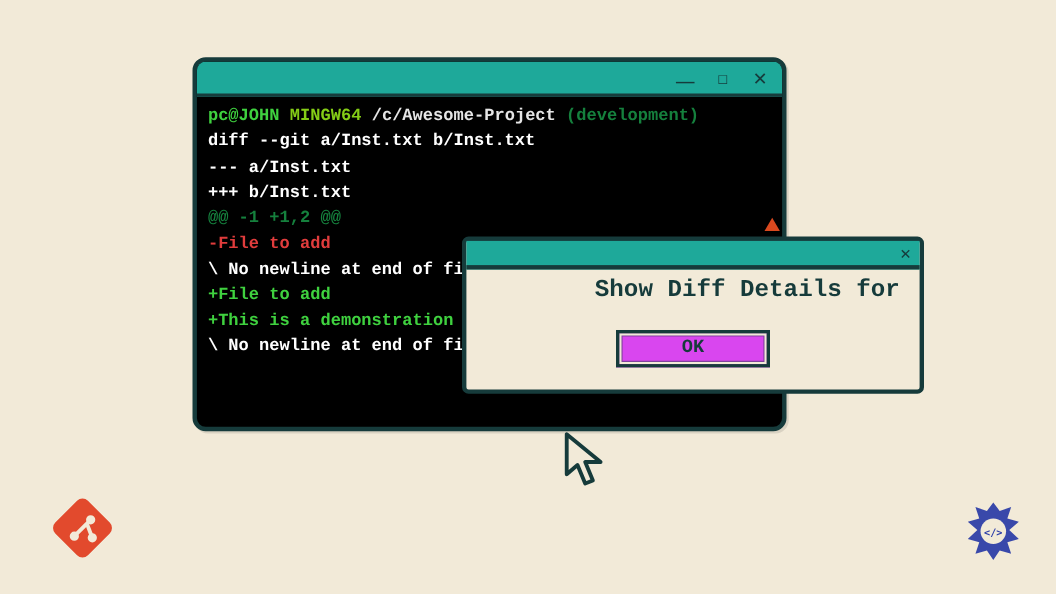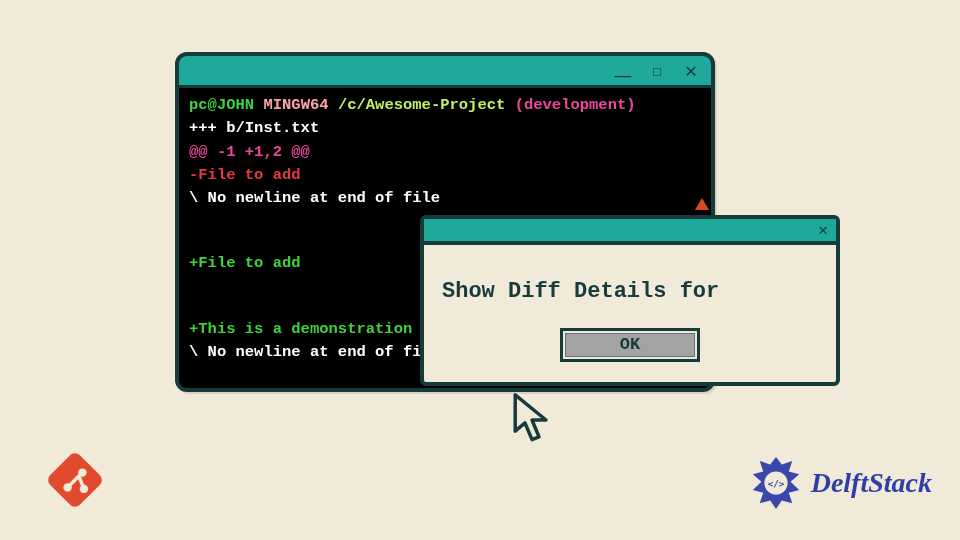--- a/index.html
+++ b/index.html
@@ -54,24 +54,24 @@
   }
   .scroll-ind {
     position: absolute;
     right: 2px;
     top: 110px;
     width: 0; height: 0;
     border-left: 7px solid transparent;
     border-right: 7px solid transparent;
     border-bottom: 12px solid #d9491f;
   }
-  .c-green { color: #3fd13f; margin-top: 42px; }
-  .c-magenta { color: #fca5a5; }
-  .c-yellow { color: #bef264; }
-  .c-cyan { color: #ec4899; }
+  .c-green { color: #3fd13f; }
+  .c-magenta { color: #84cc16; }
+  .c-yellow { color: #e5e5e5; }
+  .c-cyan { color: #15803d; }
   .c-red { color: #e03c3c; }
   .c-white { color: #fff; }
   .dialog {
     position: absolute;
     left: 420px;
     top: 215px;
     width: 420px;
     background: #f2ead8;
     border: 4px solid #163b3b;
     border-radius: 6px;
@@ -84,41 +84,41 @@
     justify-content: flex-end;
     align-items: center;
     padding-right: 8px;
   }
   .dlg-close {
     color: #163b3b;
     font-weight: bold;
     font-size: 16px;
   }
   .dlg-body {
-    padding: 32px 18px 20px 18px;
-    text-align: left;
+    padding: 4px 18px 20px 18px;
+    text-align: right;
   }
   .dlg-text {
     color: #163b3b;
     font-size: 22px;
     font-weight: bold;
     line-height: 1.4;
     margin-bottom: 20px;
     font-family: 'Courier New', monospace;
   }
   .dlg-buttons {
     display: flex;
     justify-content: center;
     gap: 30px;
   }
   .dlg-btn {
     width: 140px;
     height: 34px;
     border: 3px solid #163b3b;
-    background: #a3a3a3;
+    background: #d946ef;
     display: flex;
     align-items: center;
     justify-content: center;
     font-family: 'Courier New', monospace;
     font-weight: bold;
     font-size: 17px;
     color: #163b3b;
   }
   .dlg-btn.primary {
     box-shadow: inset 0 0 0 2px #f2ead8, inset 0 0 0 3px rgba(22,59,59,0.45);
@@ -170,20 +170,22 @@
     <div>
       <span class="c-green">pc@JOHN</span>
       <span> </span>
       <span class="c-magenta">MINGW64</span>
       <span> </span>
       <span class="c-yellow">/c/Awesome-Project</span>
       <span> </span>
       <span class="c-cyan">(development)</span>
     </div>
     <div id="term-lines">
+        <div class="c-white">diff --git a/Inst.txt b/Inst.txt</div>
+        <div class="c-white">--- a/Inst.txt</div>
         <div class="c-white">+++ b/Inst.txt</div>
         <div class="c-cyan">@@ -1 +1,2 @@</div>
         <div class="c-red">-File to add</div>
         <div class="c-white">\ No newline at end of file</div>
         <div class="c-green">+File to add</div>
         <div class="c-green">+This is a demonstration for</div>
         <div class="c-white">\ No newline at end of file</div>
       </div>
     <div class="scroll-ind"></div>
   </div>
@@ -225,14 +227,13 @@
 <div class="logo-delft">
   <div class="delft-icon">
     <svg viewBox="0 0 100 100">
       <g fill="#2e3fa8">
         <path d="M50 5 L60 18 L78 12 L72 30 L90 35 L75 48 L90 62 L72 67 L78 85 L60 80 L50 95 L40 80 L22 85 L28 67 L10 62 L25 48 L10 35 L28 30 L22 12 L40 18 Z" fill="#2e3fa8" opacity="0.95"></path>
         <circle cx="50" cy="50" r="20" fill="#f2ead8"></circle>
         <text x="50" y="57" text-anchor="middle" font-size="16" font-family="monospace" fill="#2e3fa8" font-weight="bold">&lt;/&gt;</text>
       </g>
     </svg>
   </div>
-  <div class="delft-text">DelftStack</div>
 </div>
 
 </body></html>

